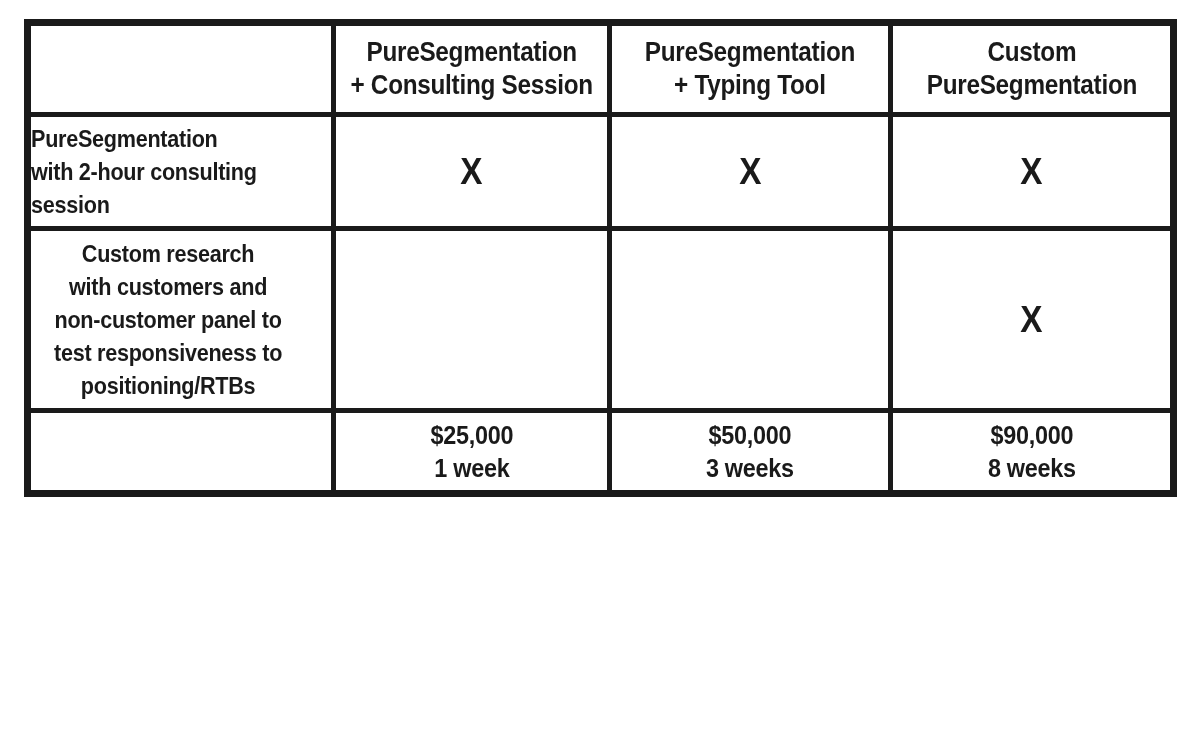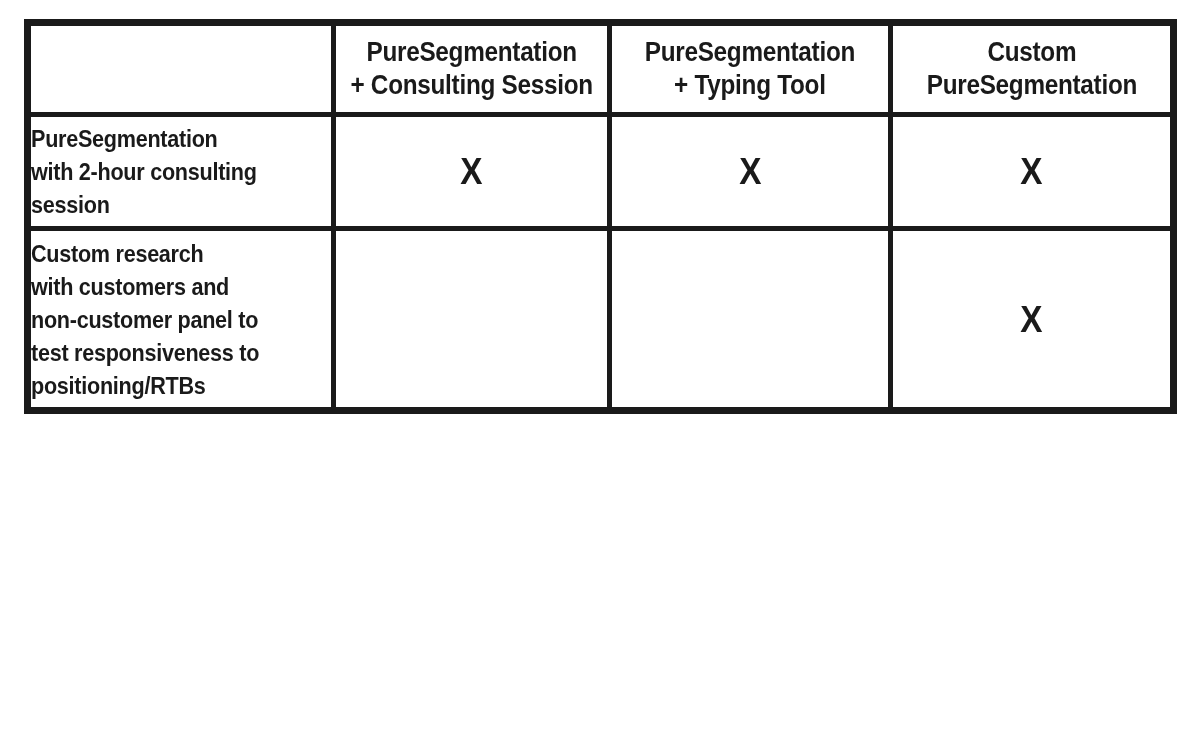--- a/index.html
+++ b/index.html
@@ -51,21 +51,21 @@
     line-height: 37px;
   }
   td.price-cell {
     text-align: center;
     font-size: 26px;
     line-height: 33px;
     height: 83px;
   }
   tr.feature-row-1 td { height: 114px; }
   tr.feature-row-2 td { height: 186px; }
-  tr.feature-row-3 td { height: 182px; }
+  tr.feature-row-3 td { height: 182px; text-align: center; }
 </style>
 </head>
 <body>
 
 <div class="page">
   <table class="matrix">
     <colgroup>
       <col style="width:306px">
       <col style="width:276px">
       <col style="width:281px">
@@ -121,15 +121,32 @@
         <span class="cond"></span>
       </td>
       <td class="mark-cell">
         <span class="cond"></span>
       </td>
       <td class="mark-cell">
         <span class="cond">X</span>
       </td>
     </tr>
 
+    <tr>
+      <td class="price-cell">
+        <span class="cond"></span>
+      </td>
+      <td class="price-cell">
+        <span class="cond"><span>$25,000</span>
+<span>1 week</span></span>
+      </td>
+      <td class="price-cell">
+        <span class="cond"><span>$50,000</span>
+<span>3 weeks</span></span>
+      </td>
+      <td class="price-cell">
+        <span class="cond"><span>$90,000</span>
+<span>8 weeks</span></span>
+      </td>
+    </tr>
   </tbody>
     </table>
 </div>
 
 </body></html>

